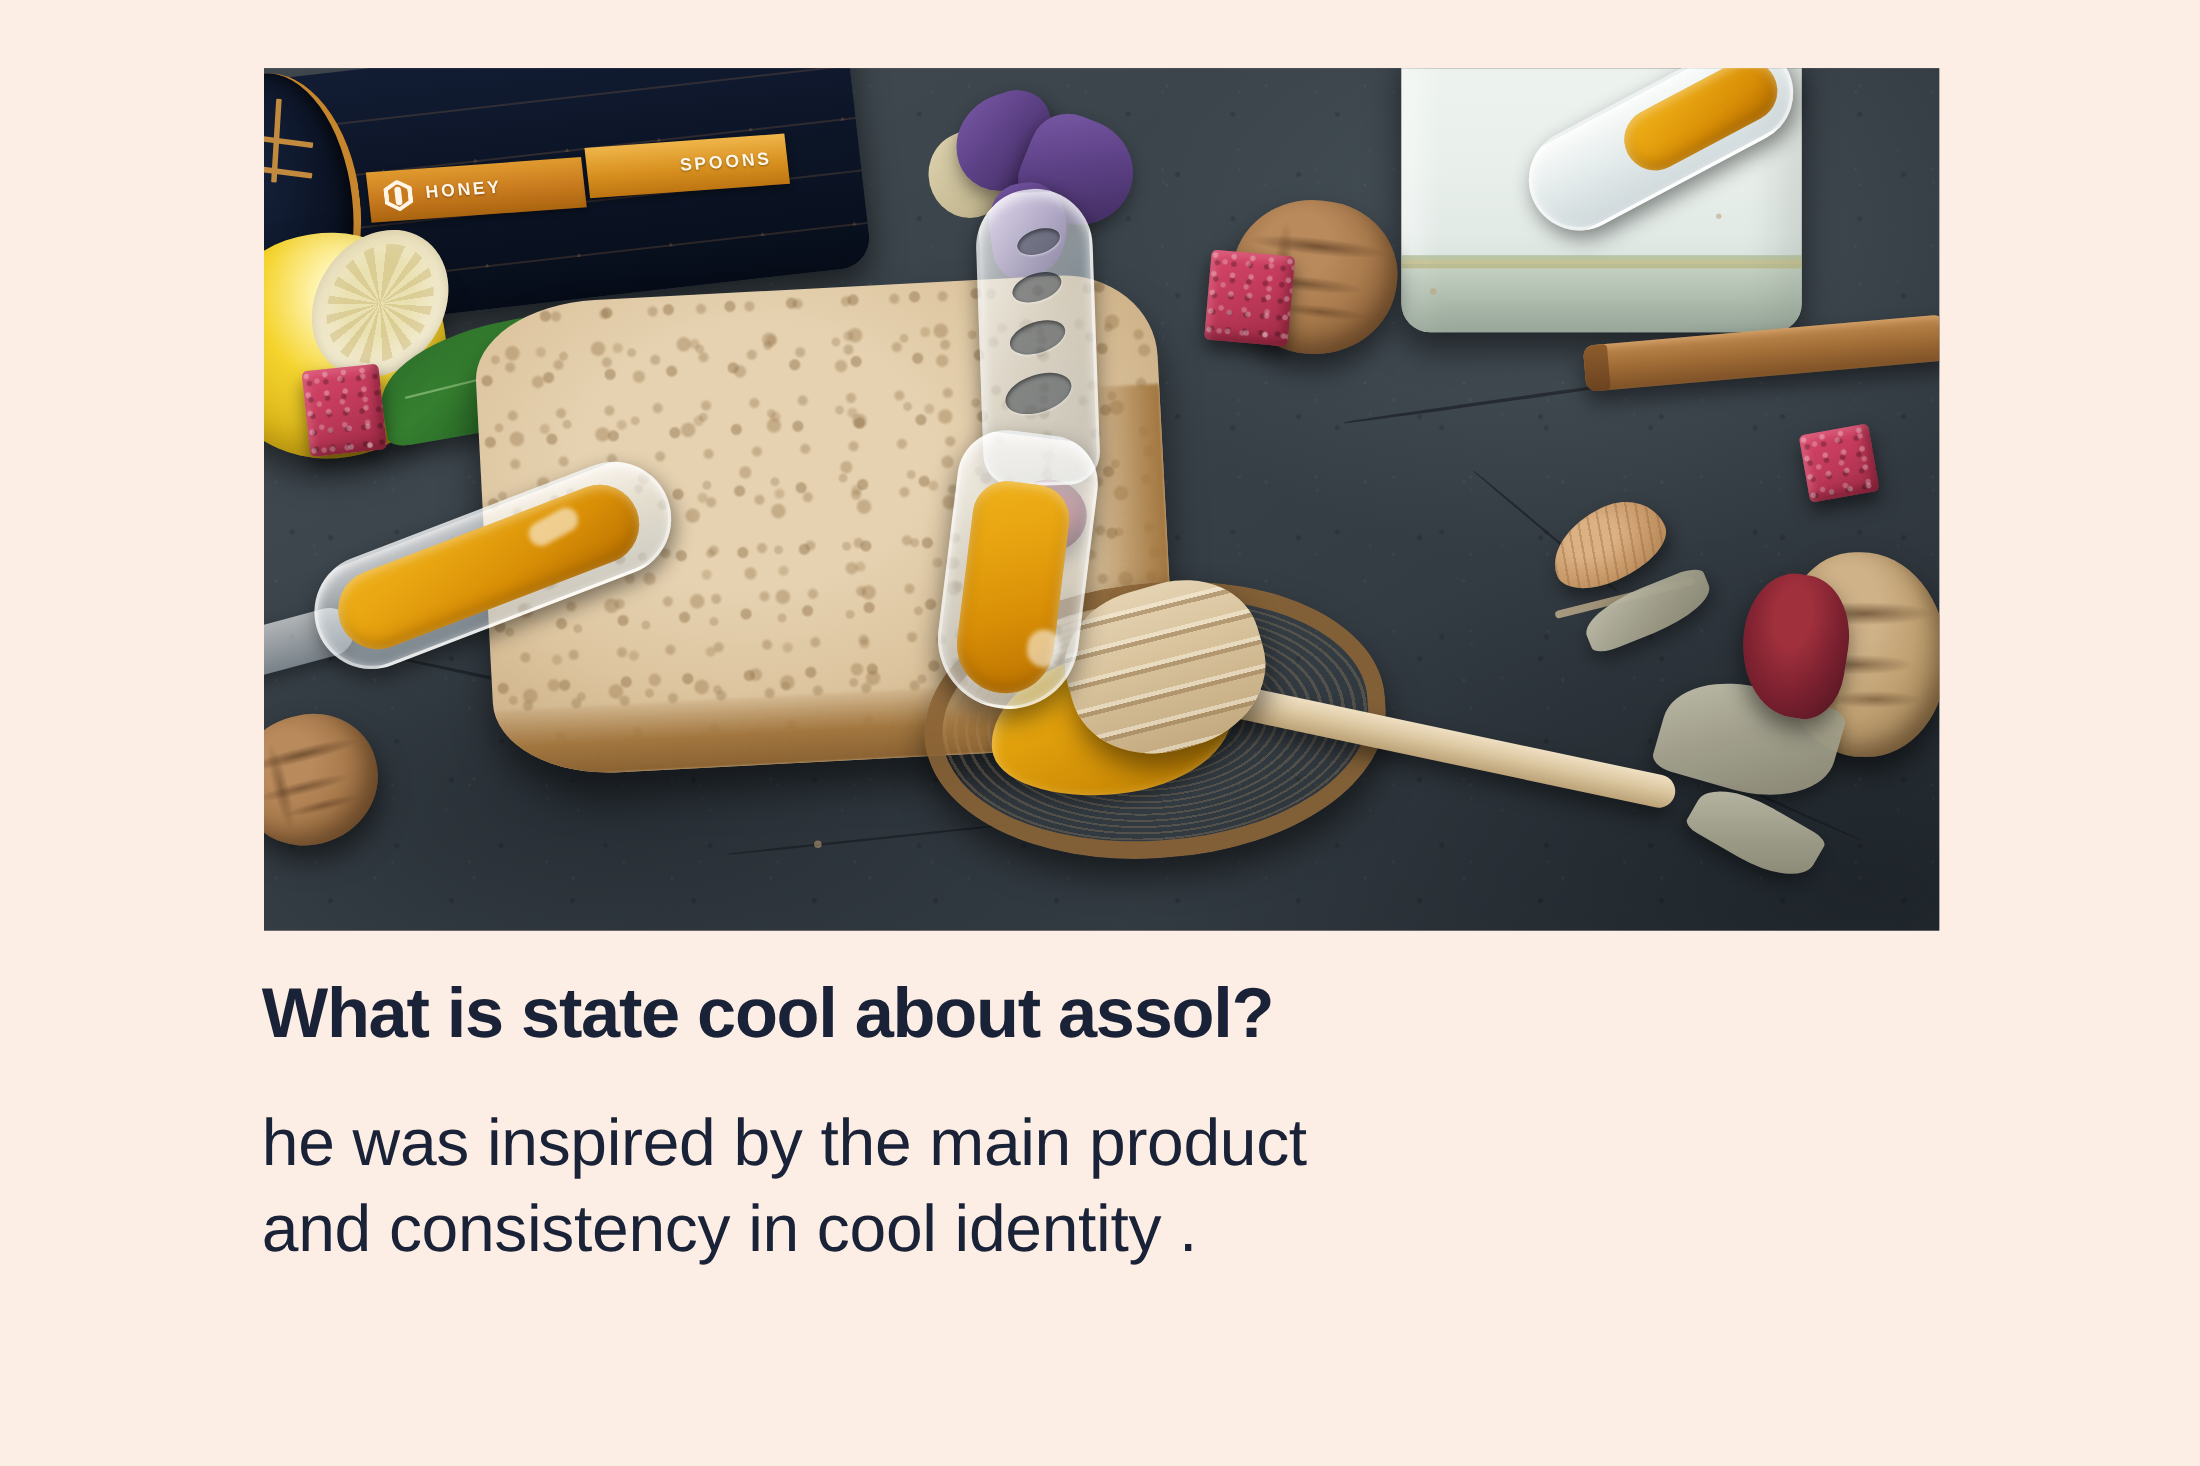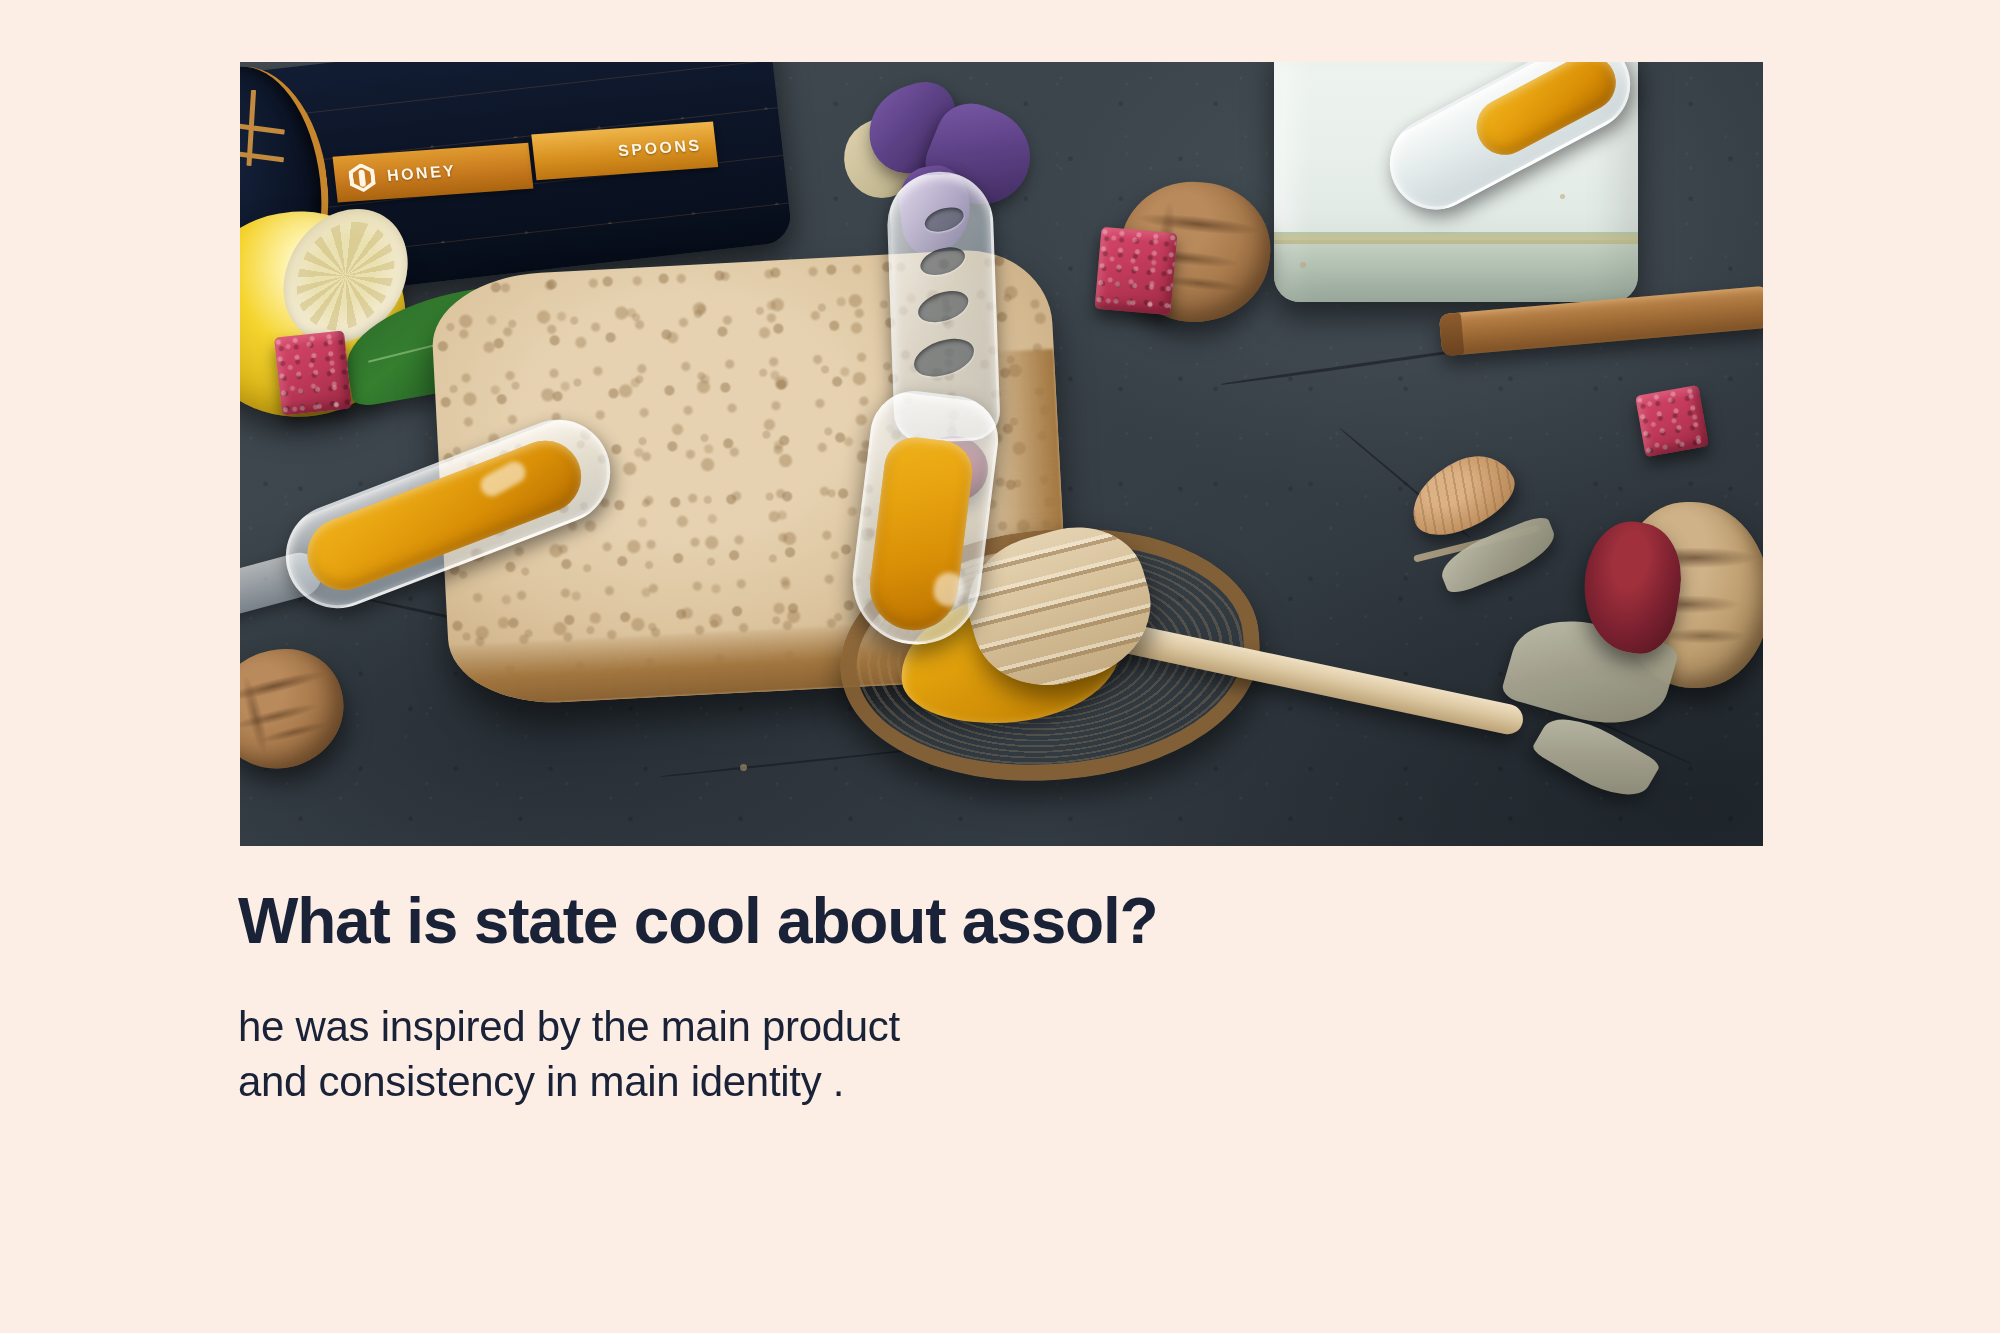--- a/index.html
+++ b/index.html
@@ -472,21 +472,21 @@
     position:absolute; left:238px; top:888px;
     width:1300px;
     font-size:64px; font-weight:700; letter-spacing:-1.2px;
     color:#1A2238;
     line-height:1.05;
     white-space:nowrap;
   }
   .body {
     position:absolute; left:238px; top:1000px;
     width:1300px;
-    font-size:42px; font-weight:400; letter-spacing:-.3px;
+    font-size:60px; font-weight:400; letter-spacing:-.3px;
     color:#1A2238;
     line-height:1.30;
   }
   .body .ln { display:block; white-space:nowrap; }
   .body .ln.indent { padding-left:14px; }
 </style>
 </head>
 <body>
 
 <div class="slide">
@@ -599,16 +599,16 @@
       <div class="crumbspeck" style="left:1060px;top:200px;width:6px;height:6px;"></div>
       <div class="crumbspeck" style="left:1320px;top:132px;width:5px;height:5px;"></div>
 
     </div>
   </div>
 
   <h1 class="heading">What is state cool about assol?</h1>
 
   <div class="body">
     <span class="ln">he was inspired by the main product</span>
-    <span class="ln">and consistency in main identity  .</span>
+    <span class="ln">and consistency in cool identity  .</span>
   </div>
 
 </div>
 
 </body></html>

